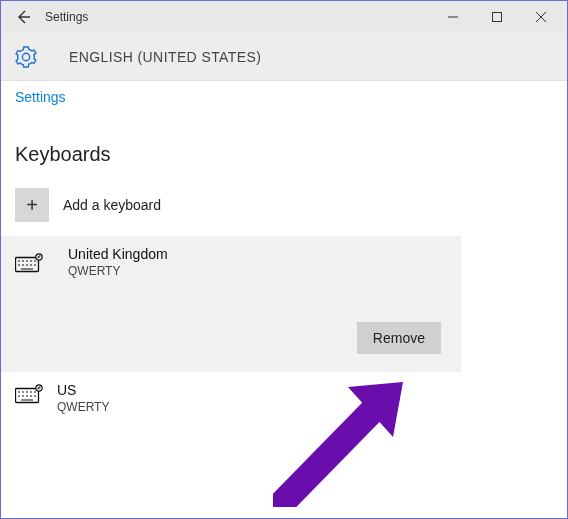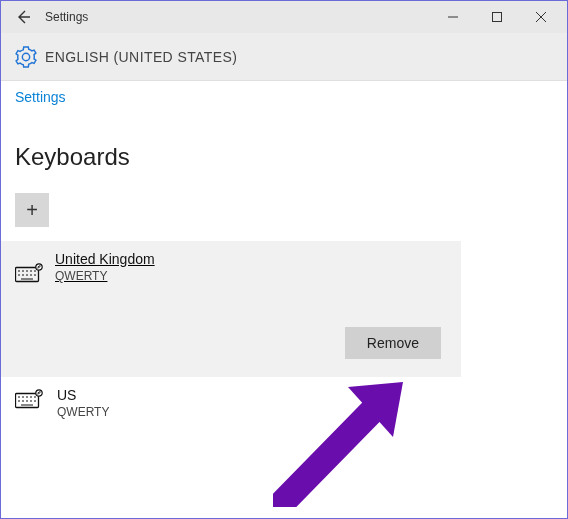--- a/index.html
+++ b/index.html
@@ -37,40 +37,40 @@
       width: 44px; height: 32px;
       display: flex; align-items: center; justify-content: center;
       cursor: pointer;
     }
     .lang-header {
       height: 48px;
       background: #ededed;
       display: flex;
       align-items: center;
       padding: 0 14px;
-      gap: 8px;
+      gap: 32px;
       border-bottom: 1px solid #e0e0e0;
     }
     .gear-icon { color: #2275d6; }
     .lang-header-text {
       font-size: 14px;
       color: #444;
       letter-spacing: 0.4px;
     }
     .topnav {
       padding: 6px 14px;
     }
     .topnav-item {
       font-size: 14px;
       padding: 2px 0;
     }
     .topnav .dim { color: #555; }
     .topnav .link { color: #0a83d6; cursor: pointer; }
     .section-heading {
-      font-size: 24px;
+      font-size: 20px;
       font-weight: 400;
       color: #222;
       padding: 30px 14px 16px;
     }
     .add-row {
       display: flex; align-items: center;
       padding: 6px 14px;
       gap: 14px;
       cursor: pointer;
       margin-bottom: 8px;
@@ -87,44 +87,43 @@
       display: flex;
       gap: 14px;
       align-items: flex-start;
     }
     .kb-item.selected {
       background: #f1f1f1;
       padding-bottom: 18px;
       flex-direction: column;
     }
     .kb-row-top {
-      display: flex; gap: 12px; align-items: flex-end;
+      display: flex; gap: 25px; align-items: center;
       width: 100%;
-      text-decoration: underline;
     }
     .kb-icon {
       width: 28px; height: 20px;
       margin-top: 2px;
       flex-shrink: 0;
     }
     .kb-texts { display: flex; flex-direction: column; gap: 2px; }
     .kb-name { font-size: 14px; color: #111; }
     .kb-layout { font-size: 12px; color: #444; }
     .kb-actions {
       display: flex;
       justify-content: flex-end;
       width: 100%;
       padding-right: 6px;
       margin-top: 30px;
     }
     .remove-btn {
       background: #d0d0d0;
       border: none;
       font-size: 14px;
-      padding: 8px 22px;
+      padding: 8px 16px;
       cursor: pointer;
       color: #222;
       text-align: right;
     }
     .arrow-svg {
       position: absolute;
       left: 272px;
       top: 376px;
       pointer-events: none;
     }
@@ -169,20 +168,21 @@
 </div>
 
 <div class="topnav">
   <div class="topnav-item link">Settings</div>
 </div>
 
 <h2 class="section-heading">Keyboards</h2>
 
 <div class="add-row">
   <div class="plus-box">+</div>
+  <div class="add-label">Add a keyboard</div>
 </div>
 
 <div class="kb-item selected" style="width:460px;">
   <div class="kb-row-top">
     <span class="kb-icon">
       <svg width="28" height="20" viewBox="0 0 28 20">
           <rect x="0.5" y="4.5" width="23" height="14" rx="1" stroke="#111" fill="none" stroke-width="1.3"></rect>
           <path stroke="#111" stroke-width="1" d="M3 8h2M7 8h2M11 8h2M15 8h2M19 8h2M3 12h2M7 12h2M11 12h2M15 12h2M19 12h2M6 16h12"></path>
           <circle cx="24" cy="4" r="3.2" stroke="#111" fill="#fff" stroke-width="1.2"></circle>
           <path d="M22.5 4.2 L25.5 2.2 M22.5 5.4 L25.5 3.4" stroke="#111" stroke-width="0.9"></path>

